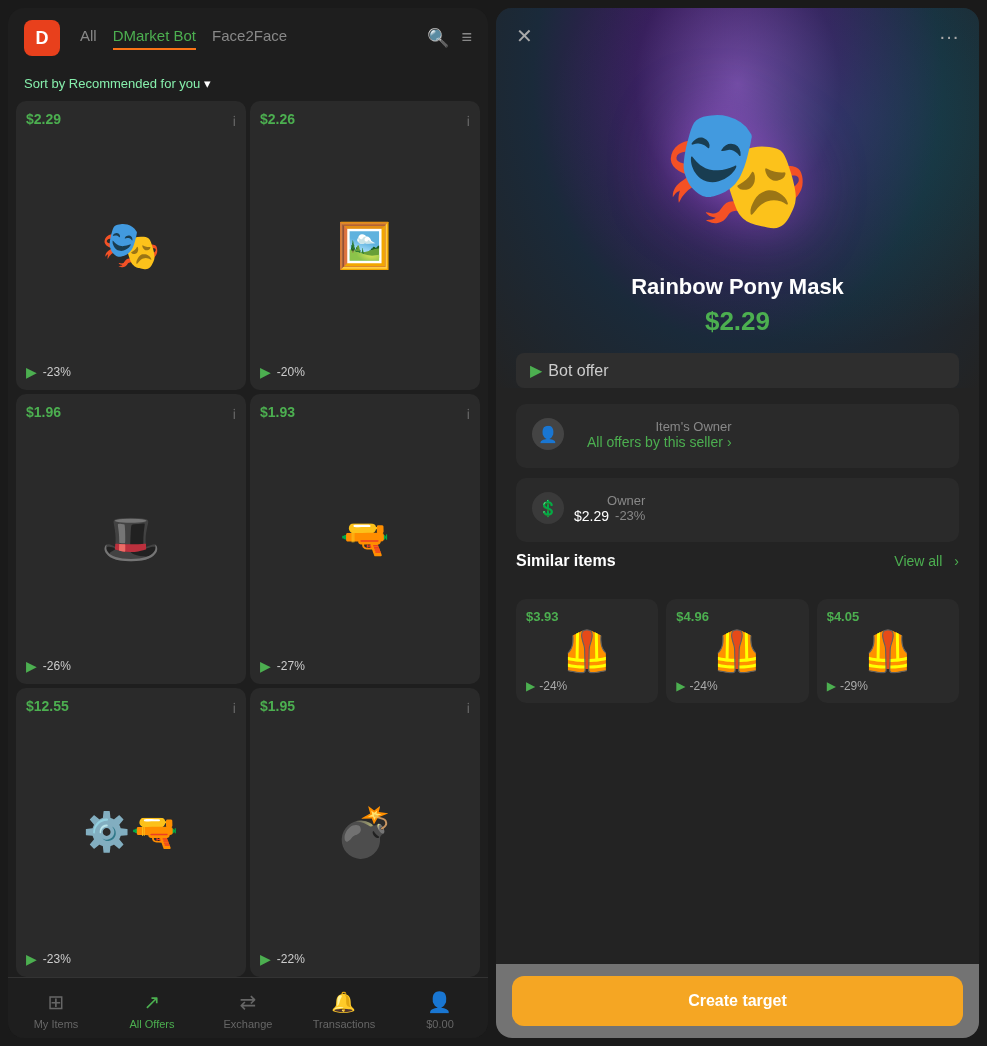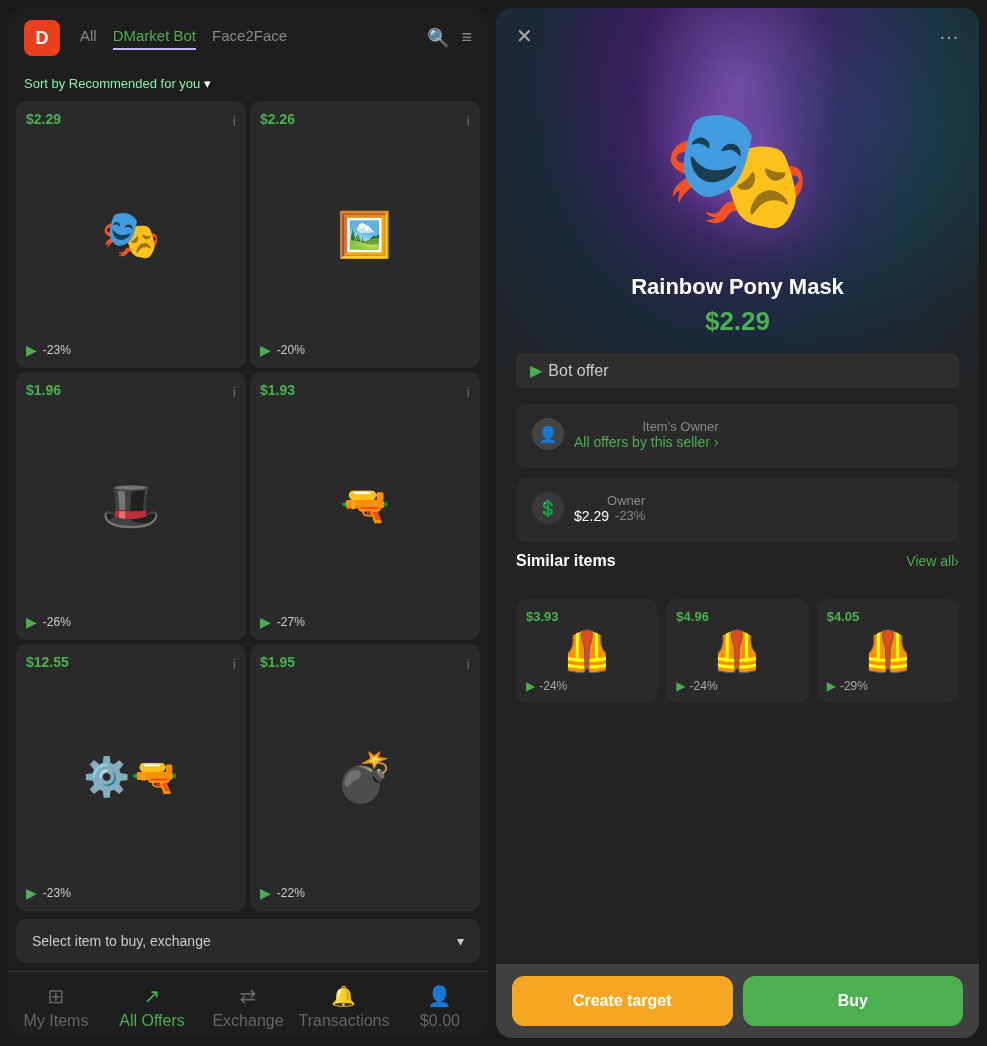--- a/index.html
+++ b/index.html
@@ -50,21 +50,21 @@
       flex: 1;
     }
     .nav-tab {
       color: #888;
       font-size: 15px;
       cursor: pointer;
       padding-bottom: 4px;
     }
     .nav-tab.active {
       color: #4caf50;
-      border-bottom: 2px solid #c4b5fd;
+      border-bottom: 2px solid #f97316;
     }
     .nav-icons {
       display: flex;
       gap: 12px;
     }
     .nav-icon {
       color: #888;
       font-size: 18px;
       cursor: pointer;
     }
@@ -158,21 +158,21 @@
       flex: 1;
       display: flex;
       flex-direction: column;
       align-items: center;
       gap: 4px;
       cursor: pointer;
       padding: 4px 0;
     }
     .bottom-nav-item .icon { font-size: 20px; color: #666; }
     .bottom-nav-item.active .icon { color: #4caf50; }
-    .bottom-nav-item .label { font-size: 16px; color: #666; }
+    .bottom-nav-item .label { font-size: 11px; color: #666; }
     .bottom-nav-item.active .label { color: #4caf50; }
 
     
     .right-panel {
       flex: 1;
       background: #232323;
       border-radius: 16px;
       margin: 8px 8px 8px 0;
       display: flex;
       flex-direction: column;
@@ -300,20 +300,21 @@
       font-size: 13px;
       text-align: right;
     }
     .info-link {
       color: #4caf50;
       font-size: 14px;
       cursor: pointer;
       display: flex;
       align-items: center;
       gap: 4px;
+      margin-left: 13px;
     }
     .info-value {
       color: white;
       font-size: 14px;
     }
     .info-discount {
       color: #888;
       font-size: 13px;
       margin-left: 6px;
     }
@@ -329,21 +330,21 @@
       color: white;
       font-size: 16px;
       font-weight: 600;
     }
     .view-all-link {
       color: #4caf50;
       font-size: 14px;
       cursor: pointer;
       display: flex;
       align-items: center;
-      gap: 0;
+      gap: 12px;
       justify-content: flex-end;
     }
     .similar-cards {
       display: flex;
       gap: 8px;
       overflow: hidden;
     }
     .similar-card {
       background: #2a2a2a;
       border-radius: 10px;
@@ -371,21 +372,21 @@
     .similar-card .s-discount {
       color: #aaa;
       font-size: 12px;
     }
 
     
     .action-buttons {
       display: flex;
       gap: 10px;
       padding: 12px 16px;
-      background: #404040;
+      background: #737373;
     }
     .btn-create-target {
       flex: 1;
       background: #f5a623;
       color: white;
       border: none;
       border-radius: 12px;
       padding: 16px;
       font-size: 16px;
       font-weight: 600;
@@ -487,24 +488,20 @@
       <span class="info-icon">ℹ</span>
       <div class="item-image">💣</div>
       <div class="item-footer">
         <span class="dmarket-icon">▶</span>
         <span class="discount">-22%</span>
       </div>
     </div>
 
   </div>
 
-  <div class="select-bar">
-    <span>Select item to buy, exchange</span>
-    <span>▾</span>
-  </div>
 
   <div class="bottom-nav">
     <div class="bottom-nav-item">
       <span class="icon">⊞</span>
       <span class="label">My Items</span>
     </div>
     <div class="bottom-nav-item active">
       <span class="icon" style="color:#4caf50;">↗</span>
       <span class="label">All Offers</span>
     </div>
@@ -607,17 +604,16 @@
               <span class="s-discount">-29%</span>
             </div>
           </div>
         </div>
       </div>
 
     </div>
 
     <div class="action-buttons">
       <button class="btn-create-target">Create target</button>
-      <button class="btn-buy">Buy</button>
     </div>
 
   </div>
 </div>
 
 </body></html>

